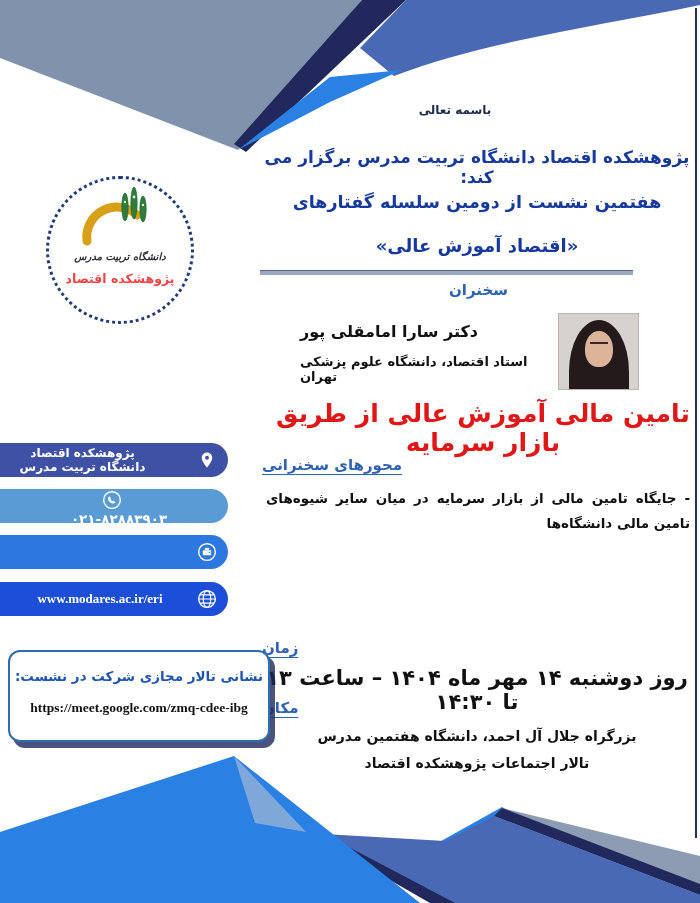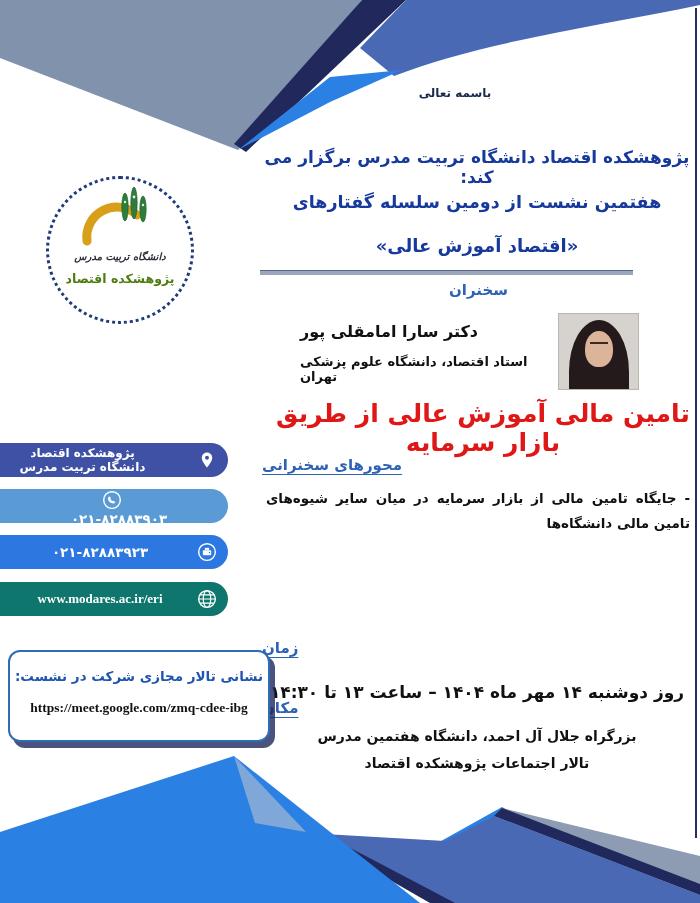--- a/index.html
+++ b/index.html
@@ -5,21 +5,21 @@
   html,body{margin:0;padding:0;background:#e8e8e8;}
   .poster{
     position:relative; width:700px; height:903px; margin:0 auto;
     background:#ffffff; overflow:hidden; direction:rtl;
     font-family:"DejaVu Sans", sans-serif;
   }
   .abs{position:absolute;}
   svg.decor{position:absolute; left:0; display:block;}
 
   
-  .bismillah{top:86px; left:260px; width:390px; text-align:center;
+  .bismillah{top:103px; left:260px; width:390px; text-align:center;
     font-size:12px; font-weight:bold; color:#1b2a4a;}
   .title-line{left:256px; width:442px; text-align:center; font-weight:bold;
     color:#16399b;}
   .t1{top:147px; font-size:17px;}
   .t2{top:192px; font-size:17.5px;}
   .t3{top:235px; font-size:18px;}
   .divider{top:270px; left:260px; width:373px; height:5px;
     background:linear-gradient(#54658c 0 30%, #9aa7bd 30% 100%);}
   .section-h{font-size:15px; font-weight:bold; color:#2e62b5;
     text-decoration:underline; text-underline-offset:4px;}
@@ -32,21 +32,21 @@
   .speaker-name{top:322px; left:300px; width:246px; text-align:left;
     font-size:16px; font-weight:bold; color:#111;}
   .speaker-aff{top:354px; left:300px; width:246px; text-align:left;
     font-size:13px; font-weight:bold; color:#111;}
   .talk-title{top:399px; left:264px; width:438px; text-align:center;
     font-size:25px; font-weight:bold; color:#e01717;}
   .topics-body{top:486px; left:266px; width:424px; font-size:13.5px;
     font-weight:bold; color:#111; line-height:25px; text-align:justify;}
   .topics-body p{margin:0 0 6px 0;}
   .time-line{top:666px; left:258px; width:438px; text-align:center;
-    font-size:17px; font-weight:bold; color:#111;margin-top:16px;}
+    font-size:21px; font-weight:bold; color:#111;}
   .place-line1{top:728px; left:258px; width:438px; text-align:center;
     font-size:14px; font-weight:bold; color:#111;}
   .place-line2{top:755px; left:258px; width:438px; text-align:center;
     font-size:14px; font-weight:bold; color:#111;}
 
   
   .photo{top:313px; left:558px; width:79px; height:75px;
     background:#d6d3ce; overflow:hidden; border:1px solid #b9b6b0;}
   .photo .hijab{position:absolute; left:10px; top:6px; width:60px; height:86px;
     background:#241a1c; border-radius:50% 50% 10% 10% / 60% 60% 8% 8%;}
@@ -56,21 +56,21 @@
     background:#3a2a22;}
 
   
   .logo{top:176px; left:46px; width:148px; height:148px; border-radius:50%;
     border:3px dotted #223a7a; background:#fff; box-sizing:border-box;}
   .logo svg{position:absolute; left:0; top:0;}
   .logo .uni{position:absolute; top:72px; left:0; width:100%; text-align:center;
     font-family:"DejaVu Serif", serif; font-style:italic; font-size:10px;
     font-weight:bold; color:#2e2e38;}
   .logo .inst{position:absolute; top:92px; left:0; width:100%; text-align:center;
-    font-size:12.5px; font-weight:bold; color:#4d7c0f;}
+    font-size:12.5px; font-weight:bold; color:#ef4444;}
 
   
   .pill{left:0; width:228px; height:34px; border-radius:0 17px 17px 0;
     direction:rtl; display:flex; align-items:center; color:#fff;
     font-size:12px; font-weight:bold;}
   .pill .icon{width:22px; height:22px; margin-right:10px; margin-left:6px;
     flex:0 0 auto; display:flex; align-items:center; justify-content:center;}
   .pill .lbl{flex:1; text-align:center; padding-left:10px;}
   .pill-0{top:443px; background:#3f51a5;gap:35px;}
   .pill-1{top:489px; background:#5b9bd5; font-size:13.5px;flex-direction:column;}
@@ -186,24 +186,23 @@
 
   <div class="abs pill pill-2" style="background: rgb(45, 120, 224);">
     <span class="icon">
       <svg width="20" height="20" viewBox="0 0 24 24">
         <circle cx="12" cy="12" r="10" fill="none" stroke="#fff" stroke-width="1.7"></circle>
         <rect x="7" y="10" width="10" height="6" rx="1" fill="#fff"></rect>
         <rect x="9.5" y="7" width="5" height="2.5" fill="#fff"></rect>
         <circle cx="15" cy="12.5" r="0.9" fill="#2d78e0"></circle>
       </svg>
     </span>
-    <span class="lbl">۰۲۱-۸۲۸۸۳۹۲۳</span>
-  </div>
-
-  <div class="abs pill pill-3" style="background: #0f766e;">
+  </div>
+
+  <div class="abs pill pill-3" style="background: #1d4ed8;">
     <span class="icon">
       <svg width="20" height="20" viewBox="0 0 24 24" fill="none" stroke="#fff" stroke-width="1.4">
         <circle cx="12" cy="12" r="10" stroke-width="1.7"></circle>
         <ellipse cx="12" cy="12" rx="4.5" ry="10"></ellipse>
         <path d="M2 12h20M3.5 7h17M3.5 17h17"></path>
       </svg>
     </span>
     <span class="lbl">www.modares.ac.ir/eri</span>
   </div>
 

